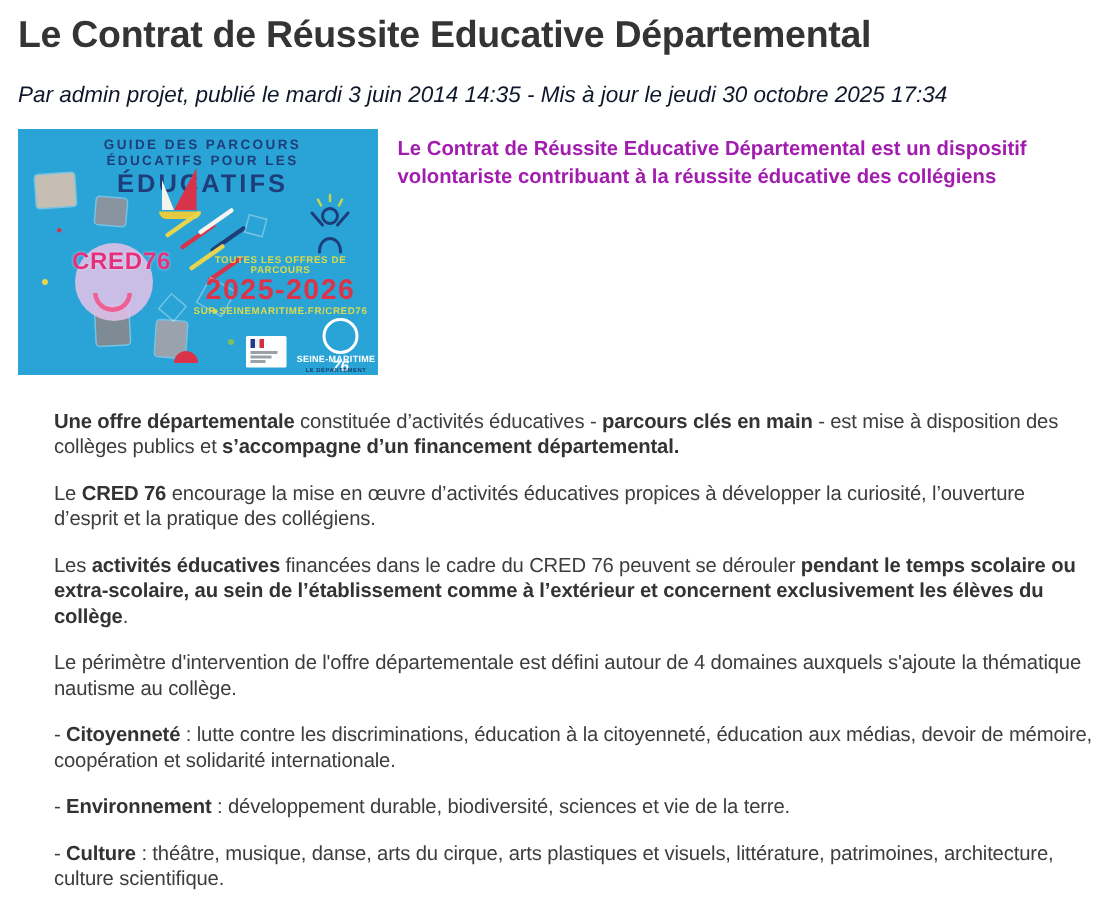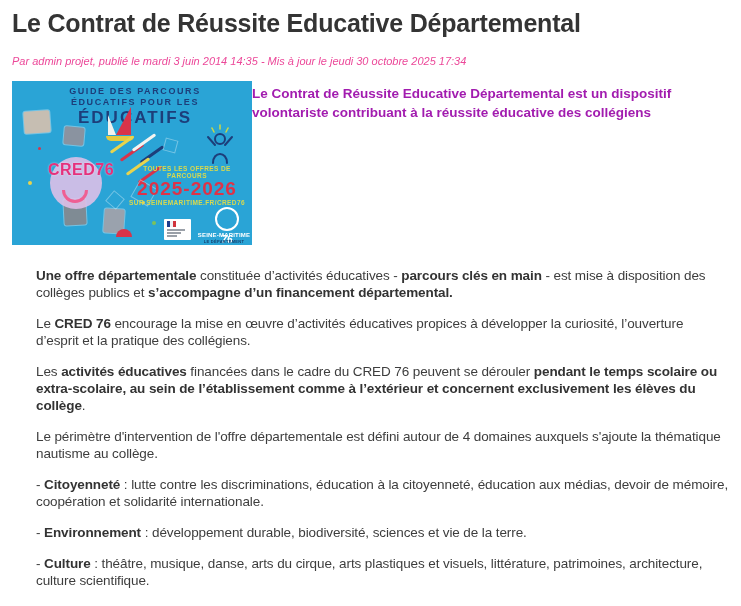--- a/index.html
+++ b/index.html
@@ -12,25 +12,25 @@
   .page { padding:0 12px; }
 
   
   h1.page-title {
     margin-top:9px;
     font-size:25px; font-weight:700; color:#343434;
     letter-spacing:-0.2px;
   }
   .byline {
     margin:17px 0 14px;
-    font-size:11px; font-style:italic; color:#ec4899;
-  }
-
-  
-  .content-top { display:flex; align-items:flex-start; }
+    font-size:15px; font-style:italic; color:#0f172a;
+  }
+
+  
+  .content-top { display:flex; gap:13px; align-items:flex-start; }
   .lead {
     flex:1; padding-top:3px;
     font-size:13.5px; font-weight:700; color:#a21caf;
     line-height:19px;
   }
 
   
   .poster {
     position:relative; width:240px; height:164px; flex:0 0 240px;
     background:var(--pc-bg,#2aa4d6); overflow:hidden;

